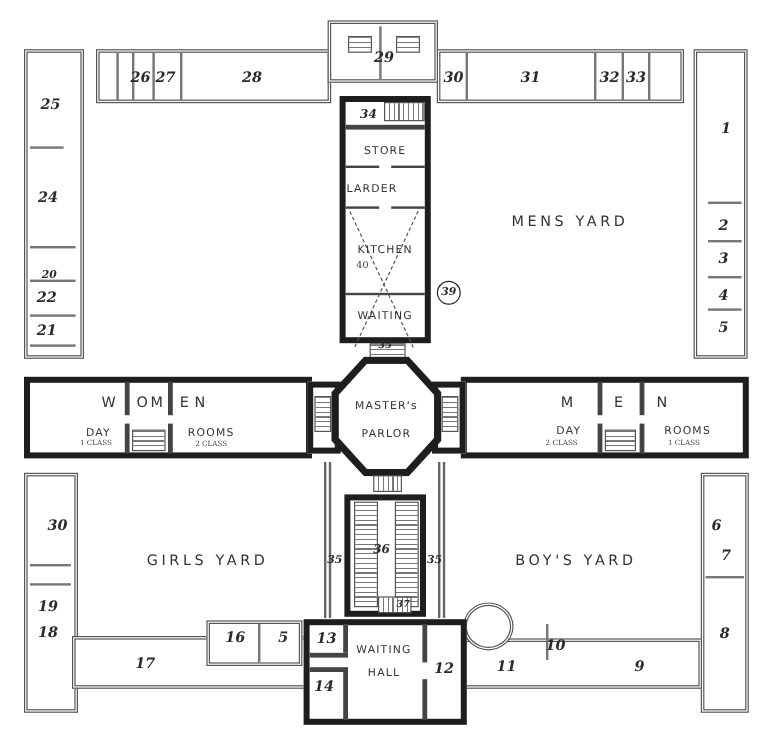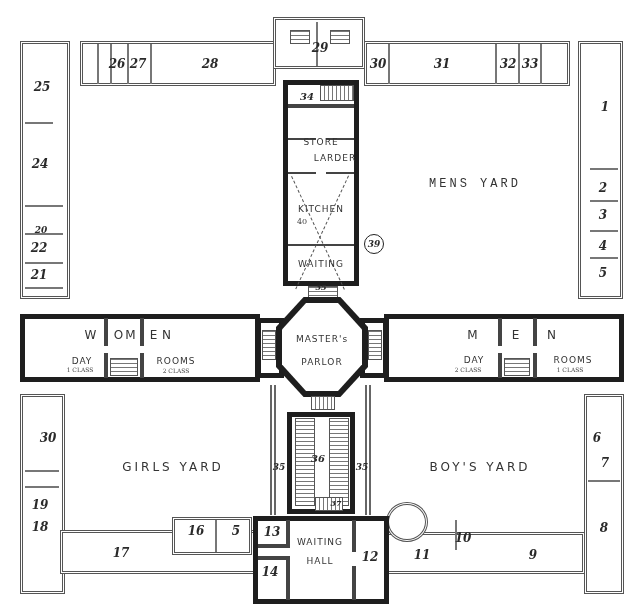--- a/index.html
+++ b/index.html
@@ -95,38 +95,38 @@
   <div class="partl" style="left:455px;top:520px;width:2px;height:30px;"></div>
   <div class="ring" style="left:386px;top:502px;width:42px;height:40px;"></div>
 
   <span class="num" style="left:121px;top:553px;">17</span>
   <span class="num" style="left:196px;top:531px;">16</span>
   <span class="num" style="left:236px;top:531px;">5</span>
   <span class="num" style="left:422px;top:555px;">11</span>
   <span class="num" style="left:463px;top:538px;">10</span>
   <span class="num" style="left:533px;top:555px;">9</span>
 
-  <span class="lbl" style="left:475px;top:184px;font-family:Liberation Mono, monospace;">MENS YARD</span>
+  <span class="lbl" style="left:475px;top:184px;">MENS YARD</span>
   <span class="lbl" style="left:173px;top:467px;">GIRLS YARD</span>
   <span class="lbl" style="left:480px;top:467px;">BOY'S YARD</span>
 
   <div class="wh" style="left:283px;top:80px;width:76px;height:206px;"></div>
   <div class="stairsv" style="left:320px;top:85px;width:34px;height:16px;"></div>
   <div class="part" style="left:288px;top:104px;width:66px;height:4px;"></div>
   <div class="part" style="left:288px;top:138px;width:28px;height:2px;"></div>
   <div class="part" style="left:326px;top:138px;width:28px;height:2px;"></div>
   <div class="part" style="left:288px;top:172px;width:28px;height:2px;"></div>
   <div class="part" style="left:326px;top:172px;width:28px;height:2px;"></div>
   <div class="part" style="left:288px;top:244px;width:66px;height:2px;"></div>
   <div class="dline" style="left:292px;top:176px;width:125px;transform:rotate(65deg);"></div>
   <div class="dline" style="left:349px;top:176px;width:125px;transform:rotate(115deg);"></div>
 
   <span class="num" style="left:307px;top:96px;font-size:10px;">34</span>
-  <span class="lbls" style="left:321px;top:126px;margin-top:16px;">STORE</span>
-  <span class="lbls" style="left:335px;top:158px;">LARDER</span>
+  <span class="lbls" style="left:321px;top:126px;">STORE</span>
+  <span class="lbls" style="left:310px;top:158px;">LARDER</span>
   <span class="lbls" style="left:321px;top:209px;">KITCHEN</span>
   <span class="sub" style="left:302px;top:221px;font-size:8px;">40</span>
   <span class="lbls" style="left:321px;top:264px;">WAITING</span>
   <div class="circle-num" style="left:374px;top:244px;"><span>39</span></div>
   <div class="stairs" style="left:308px;top:286px;width:30px;height:14px;"></div>
   <span class="num" style="left:321px;top:287px;font-size:8px;">35</span>
 
   <div class="wh" style="left:20px;top:314px;width:240px;height:68px;"></div>
   <div class="part" style="left:104px;top:318px;width:4px;height:28px;"></div>
   <div class="part" style="left:104px;top:353px;width:4px;height:25px;"></div>

